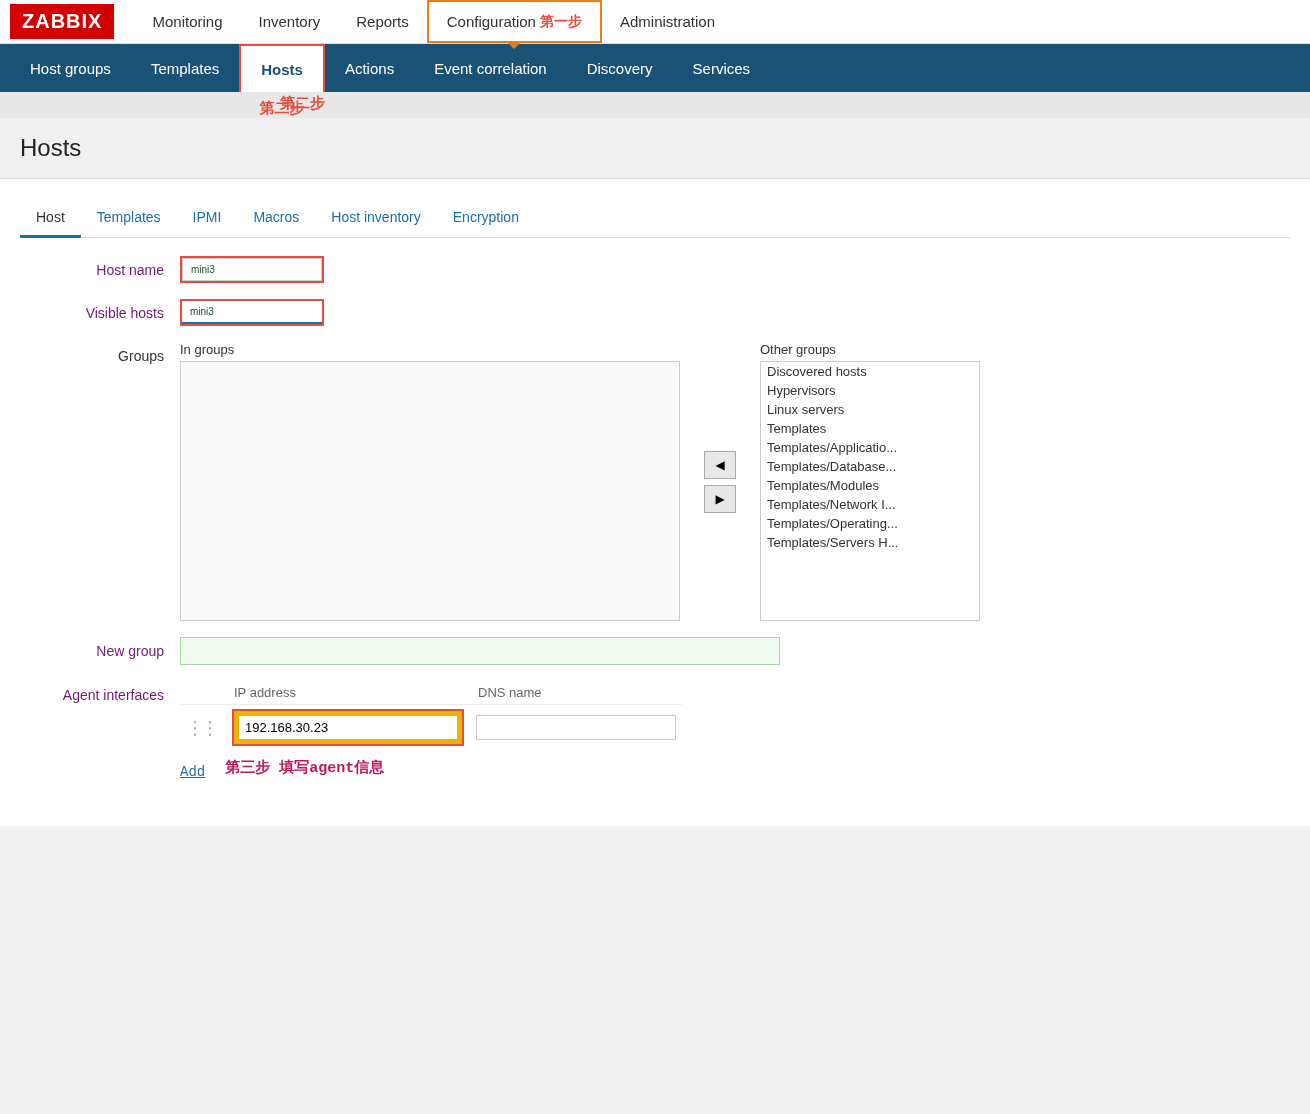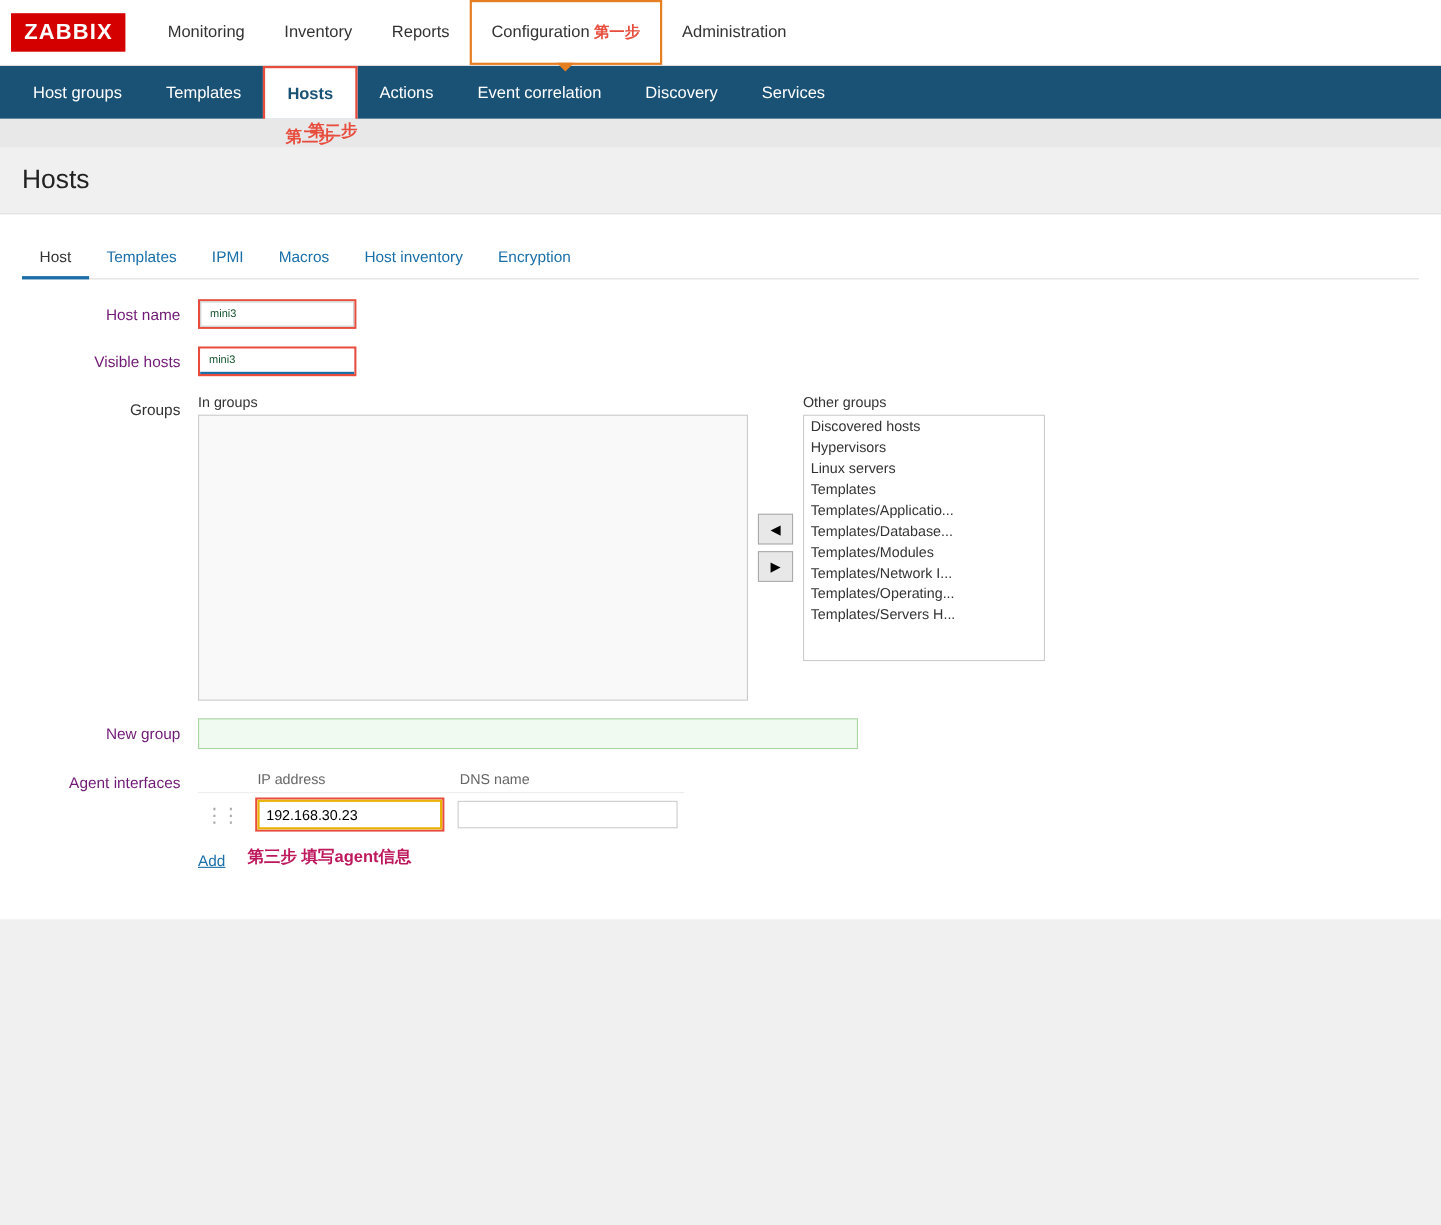--- a/index.html
+++ b/index.html
@@ -4,21 +4,21 @@
   <style>
     * { box-sizing: border-box; margin: 0; padding: 0; }
     body { font-family: Arial, sans-serif; font-size: 14px; color: #333; background: #f0f0f0; }
 
     
     .top-nav {
       background: #fff;
       display: flex;
       align-items: center;
       padding: 0 10px;
-      height: 60px;
+      height: 44px;
       border-bottom: 1px solid #ddd;
     }
     .logo {
       background: #d40000;
       color: #fff;
       font-weight: bold;
       font-size: 20px;
       padding: 6px 12px;
       letter-spacing: 1px;
       margin-right: 20px;
@@ -185,42 +185,42 @@
     }
     .groups-label {
       width: 160px;
       text-align: right;
       padding-right: 16px;
       padding-top: 6px;
       flex-shrink: 0;
     }
     .groups-content {
       display: flex;
-      gap: 5px;
+      gap: 20px;
       flex: 1;
     }
     .groups-column {
       display: flex;
       flex-direction: column;
     }
     .groups-column-label {
       font-size: 13px;
       color: #333;
       margin-bottom: 4px;
     }
     .groups-listbox {
       width: 500px;
       height: 260px;
       border: 1px solid #ccc;
       background: #f9f9f9;
       overflow-y: auto;
     }
     .other-groups-listbox {
       width: 220px;
-      height: 224px;
+      height: 260px;
       border: 1px solid #ccc;
       background: #fff;
       overflow-y: auto;
       font-size: 13px;
     }
     .other-groups-listbox div {
       padding: 2px 6px;
       cursor: pointer;
     }
 
@@ -264,23 +264,23 @@
       padding: 4px 8px;
       text-align: left;
       border-bottom: 1px solid #eee;
     }
     .interfaces-table td {
       padding: 4px 6px;
       vertical-align: middle;
     }
 
     .ip-input {
-      width: 168px;
+      width: 228px;
       padding: 4px 6px;
-      border: 2px solid #eab308;
+      border: 5px solid #eab308;
       font-size: 13px;
     }
     .dns-input {
       width: 200px;
       padding: 4px 6px;
       border: 1px solid #ccc;
       font-size: 13px;
     }
 
     .drag-handle {
@@ -441,21 +441,21 @@
                 <div style="border: 2px solid #e74c3c; display:inline-block;">
                   <input type="text" class="ip-input" value="192.168.30.23" style="">
                 </div>
               </td>
               <td>
                 <input type="text" class="dns-input" value="" style="">
               </td>
             </tr>
           </tbody>
         </table>
-        <div style="display:flex; align-items:center; margin-top:8px;">
+        <div style="display:flex; align-items:flex-start; margin-top:8px;font-family:Liberation Mono, monospace;">
           <a class="add-link">Add</a>
           <span class="annotation-step3">第三步 填写agent信息</span>
         </div>
       </div>
     </div>
 
   </div>
 </div>
 
 </body></html>

